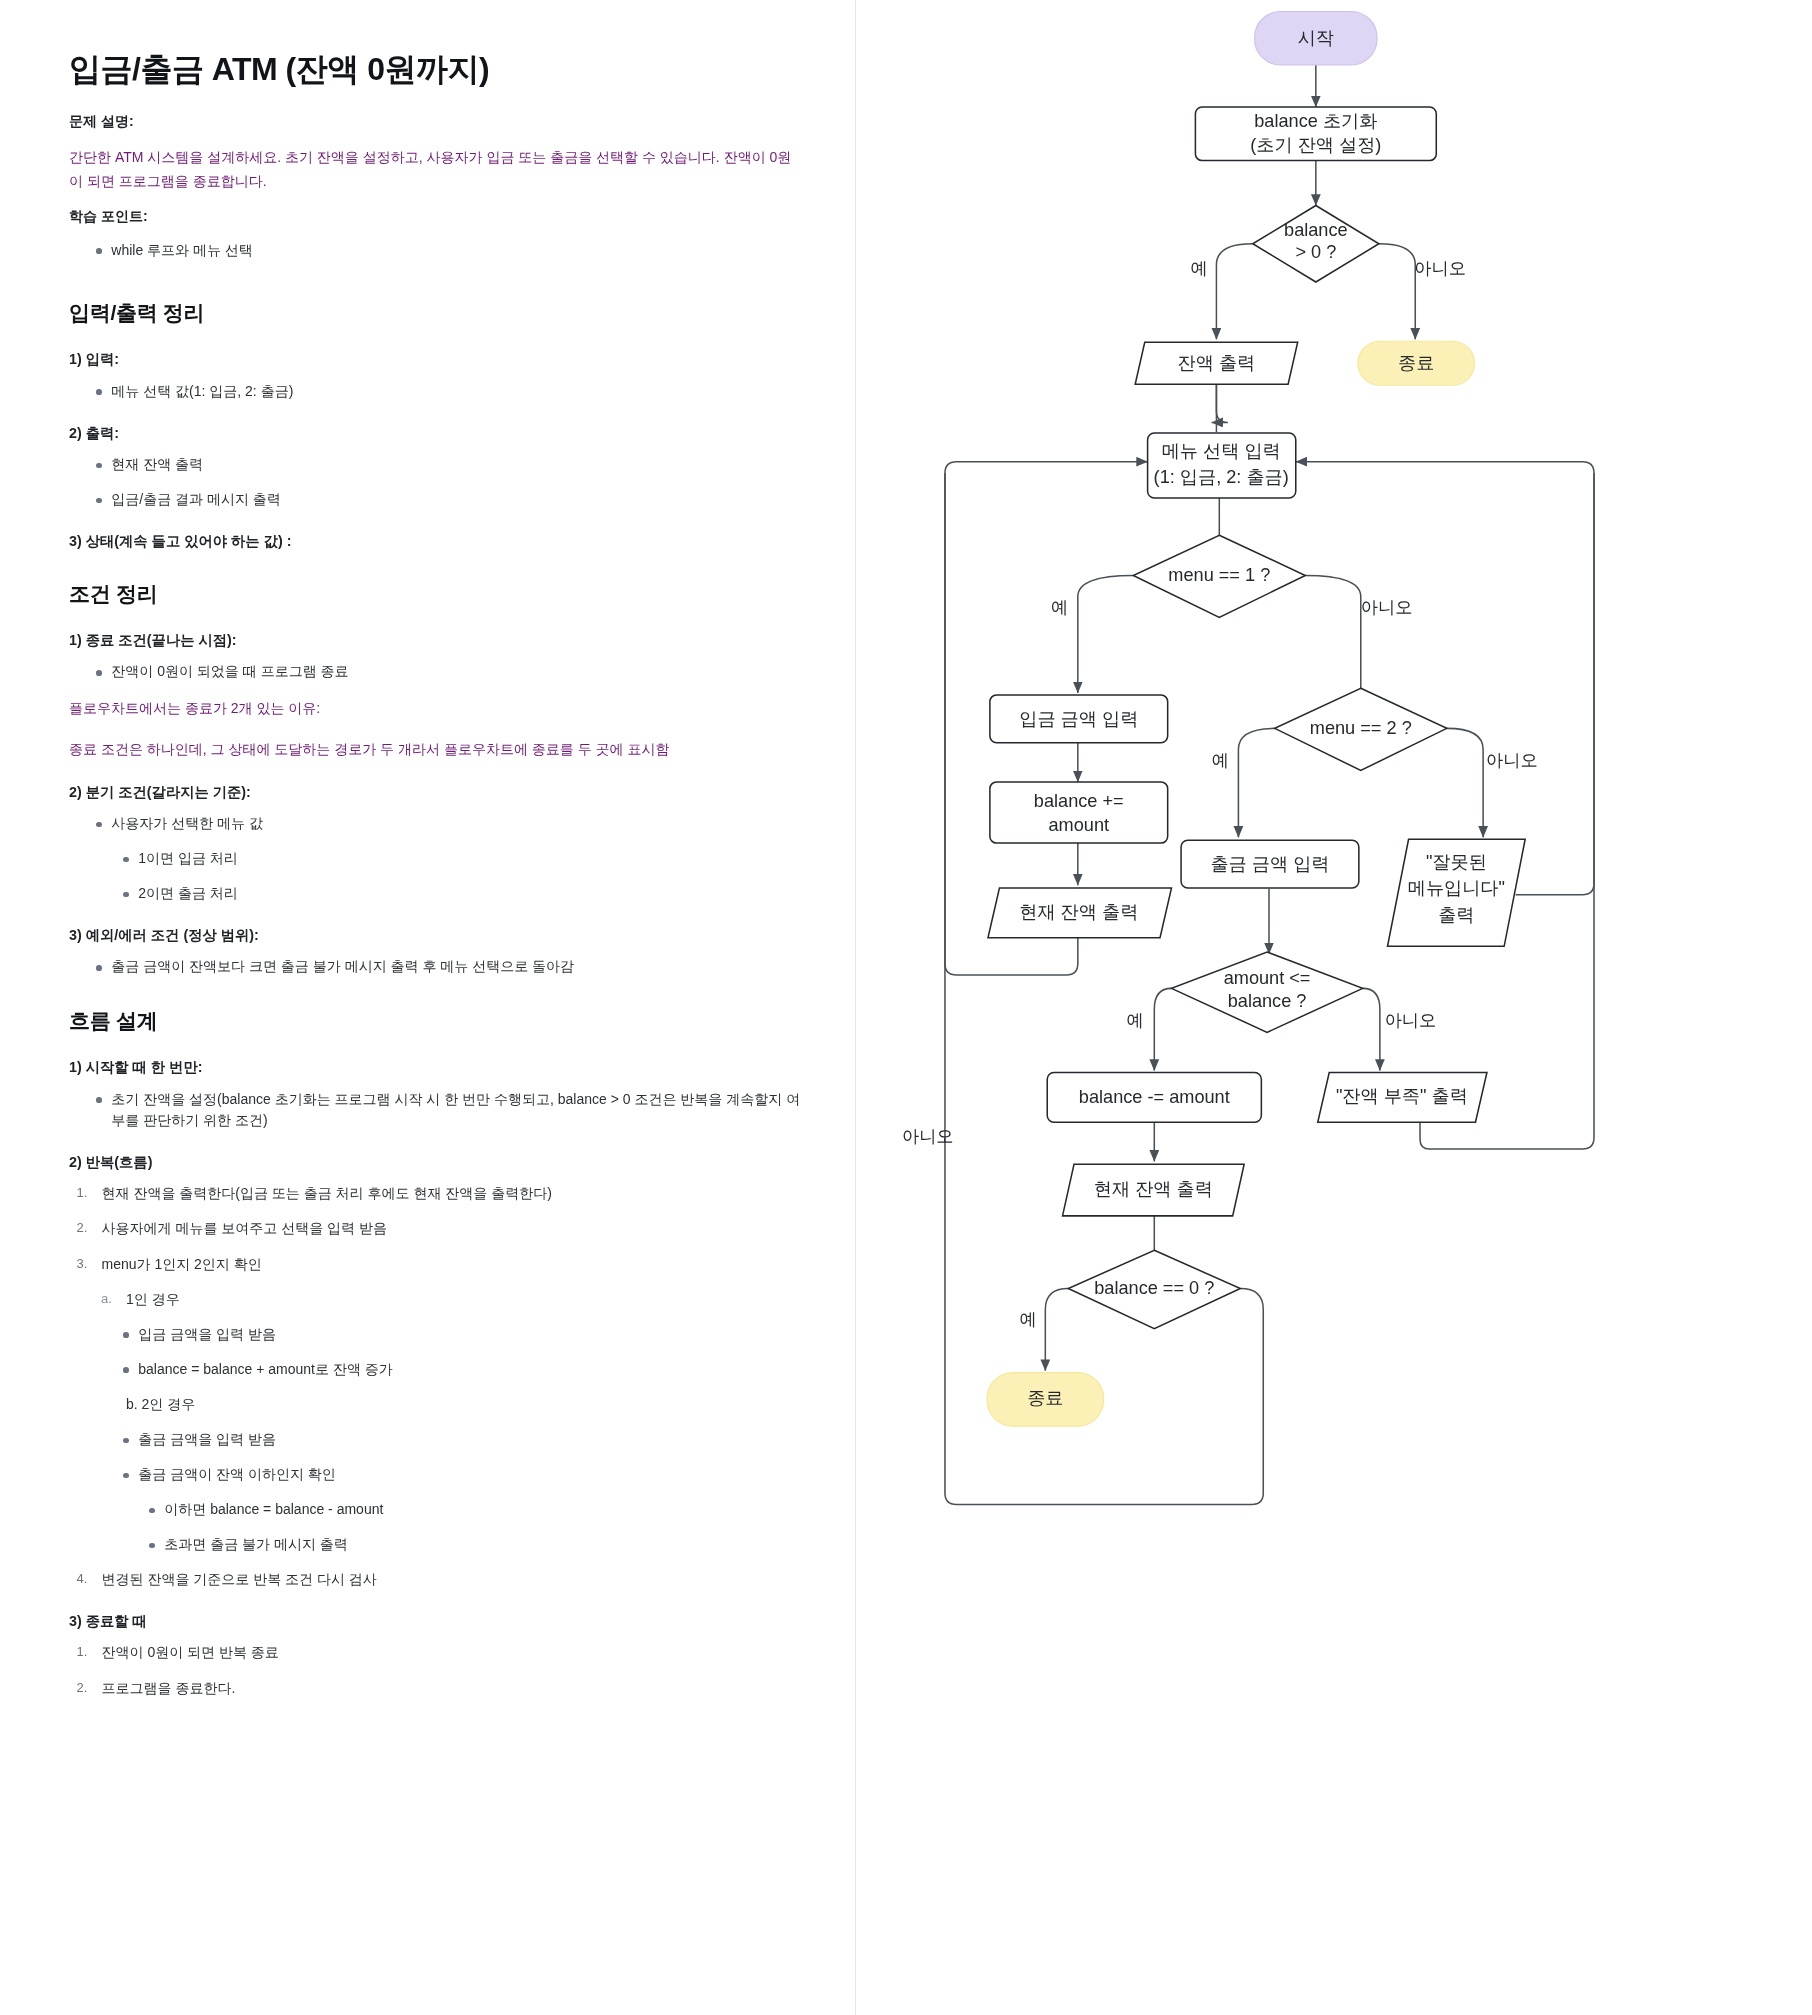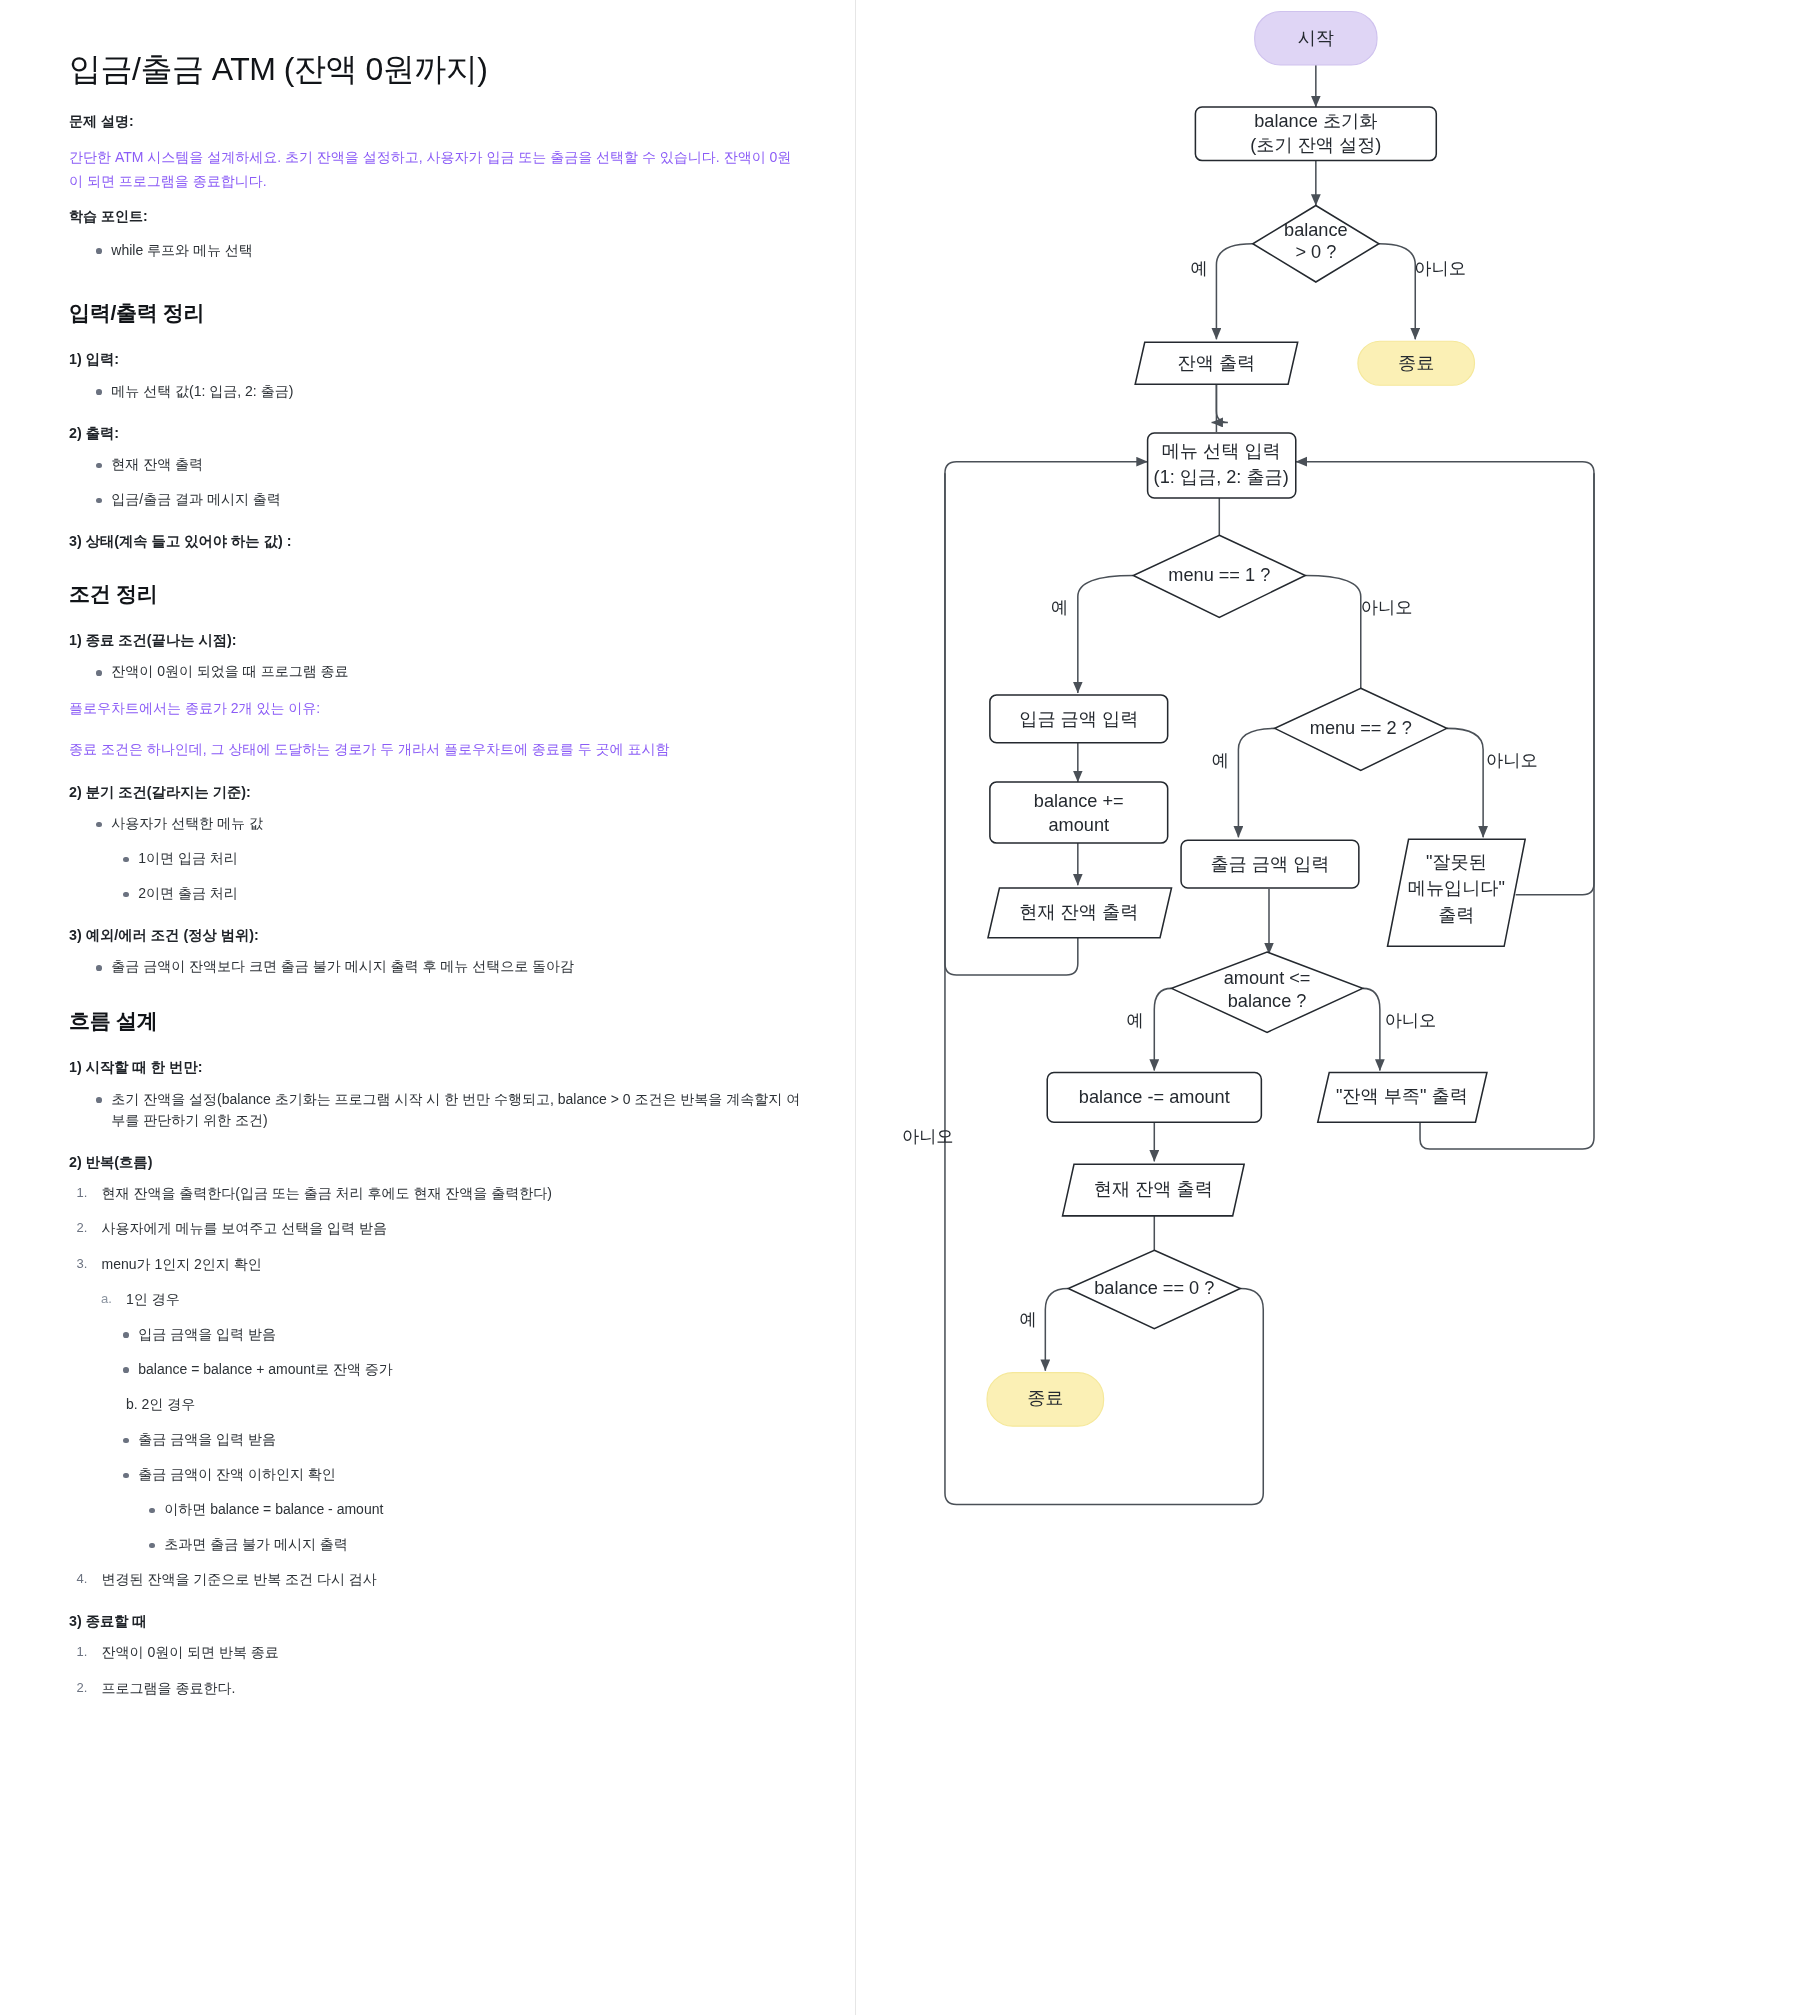--- a/index.html
+++ b/index.html
@@ -14,25 +14,25 @@
   
   .doc-panel{
     width:856px;height:2015px;
     box-sizing:border-box;
     padding:50px 54px 38px 69px;
     border-right:1px solid #e6e6e6;
     background:#fff;
     overflow:hidden;
   }
   .doc-title{
-    font-size:32px;font-weight:normal;letter-spacing:-0.5px;
+    font-size:32px;font-weight:bold;letter-spacing:-0.5px;
     margin:0 0 25px 0;line-height:1.2;color:#111418;
   }
   .lbl{font-size:14px;font-weight:bold;margin:0 0 13.4px 0;color:#1f2328;}
-  .para{font-size:14px;line-height:1.72;margin:0 0 15.3px 0;color:#8b5cf6;}
+  .para{font-size:14px;line-height:1.72;margin:0 0 15.3px 0;color:#701a75;}
   .h2{
     font-size:21px;font-weight:bold;margin:38px 0 23px 0;color:#111418;letter-spacing:-0.3px;
   }
   .h3{font-size:14.3px;font-weight:bold;margin:21px 0 11.5px 0;color:#1f2328;}
   ul.b,ol.b{margin:0 0 13.4px 0;padding-left:29px;}
   ul.b{list-style:none;padding-left:27px;}
   ul.b>li{
     font-size:14px;line-height:1.55;margin:0 0 13.4px 0;color:#2c3136;position:relative;padding-left:15.3px;
   }
   ul.b>li:before{

